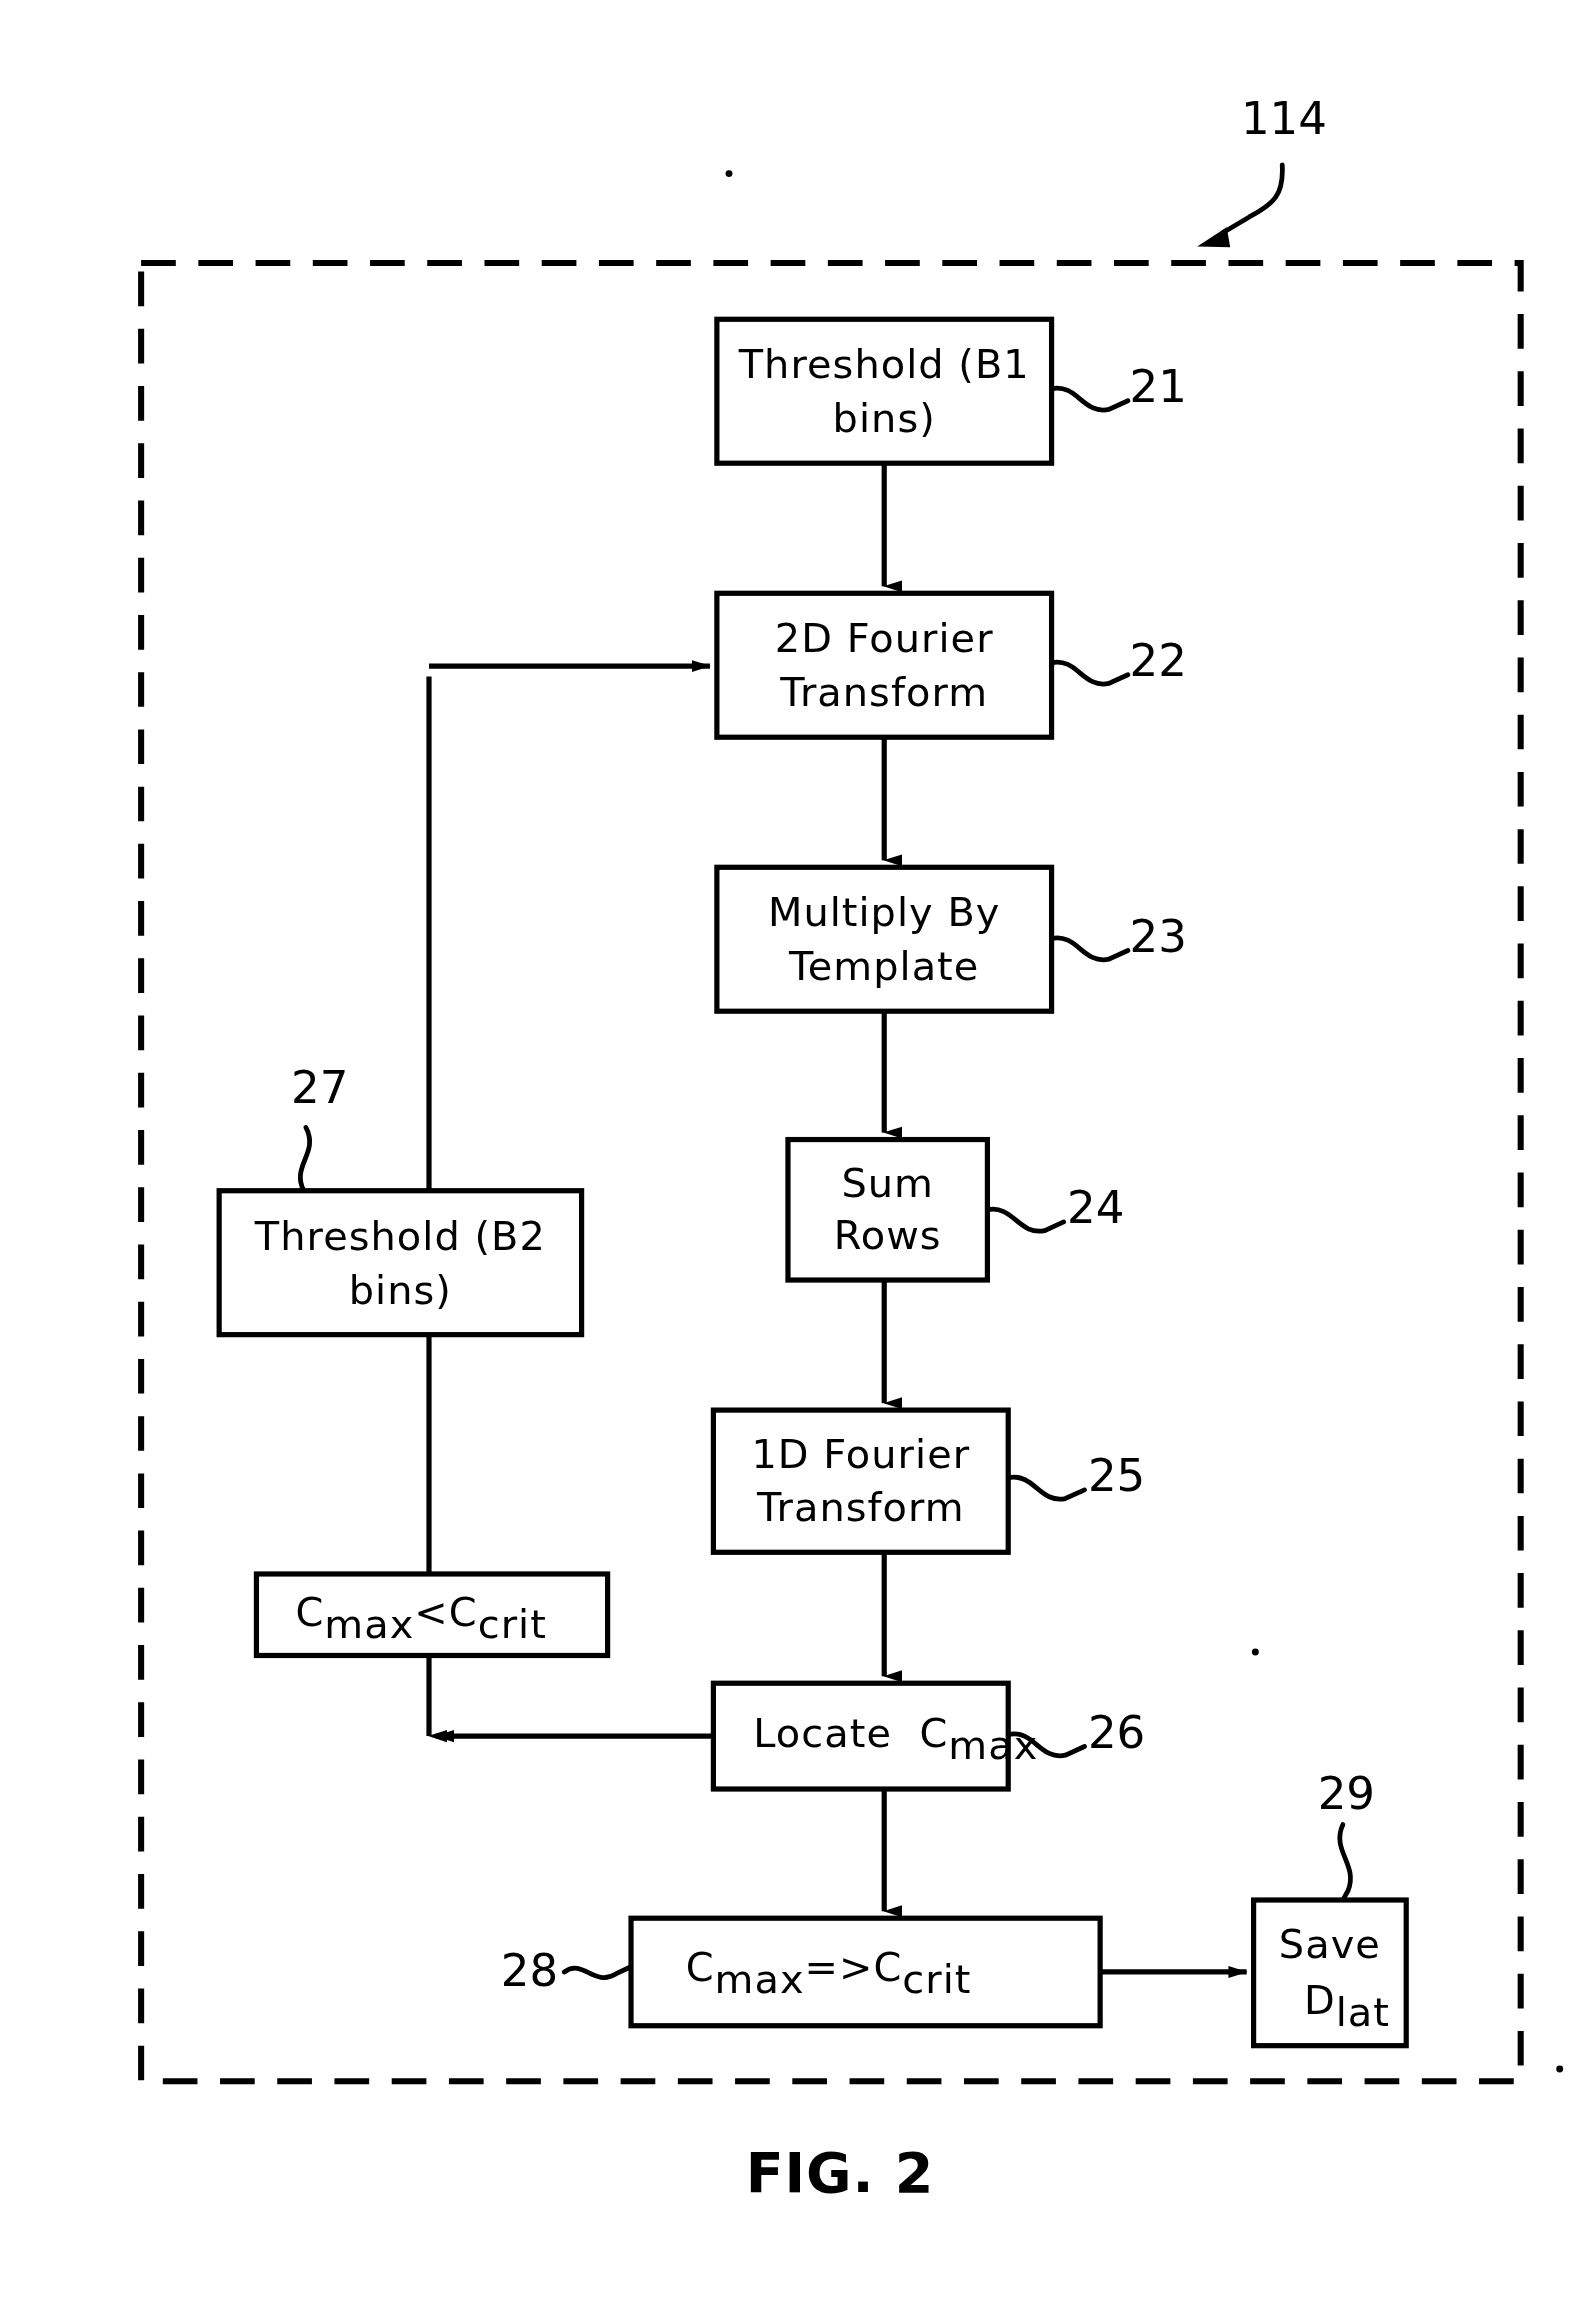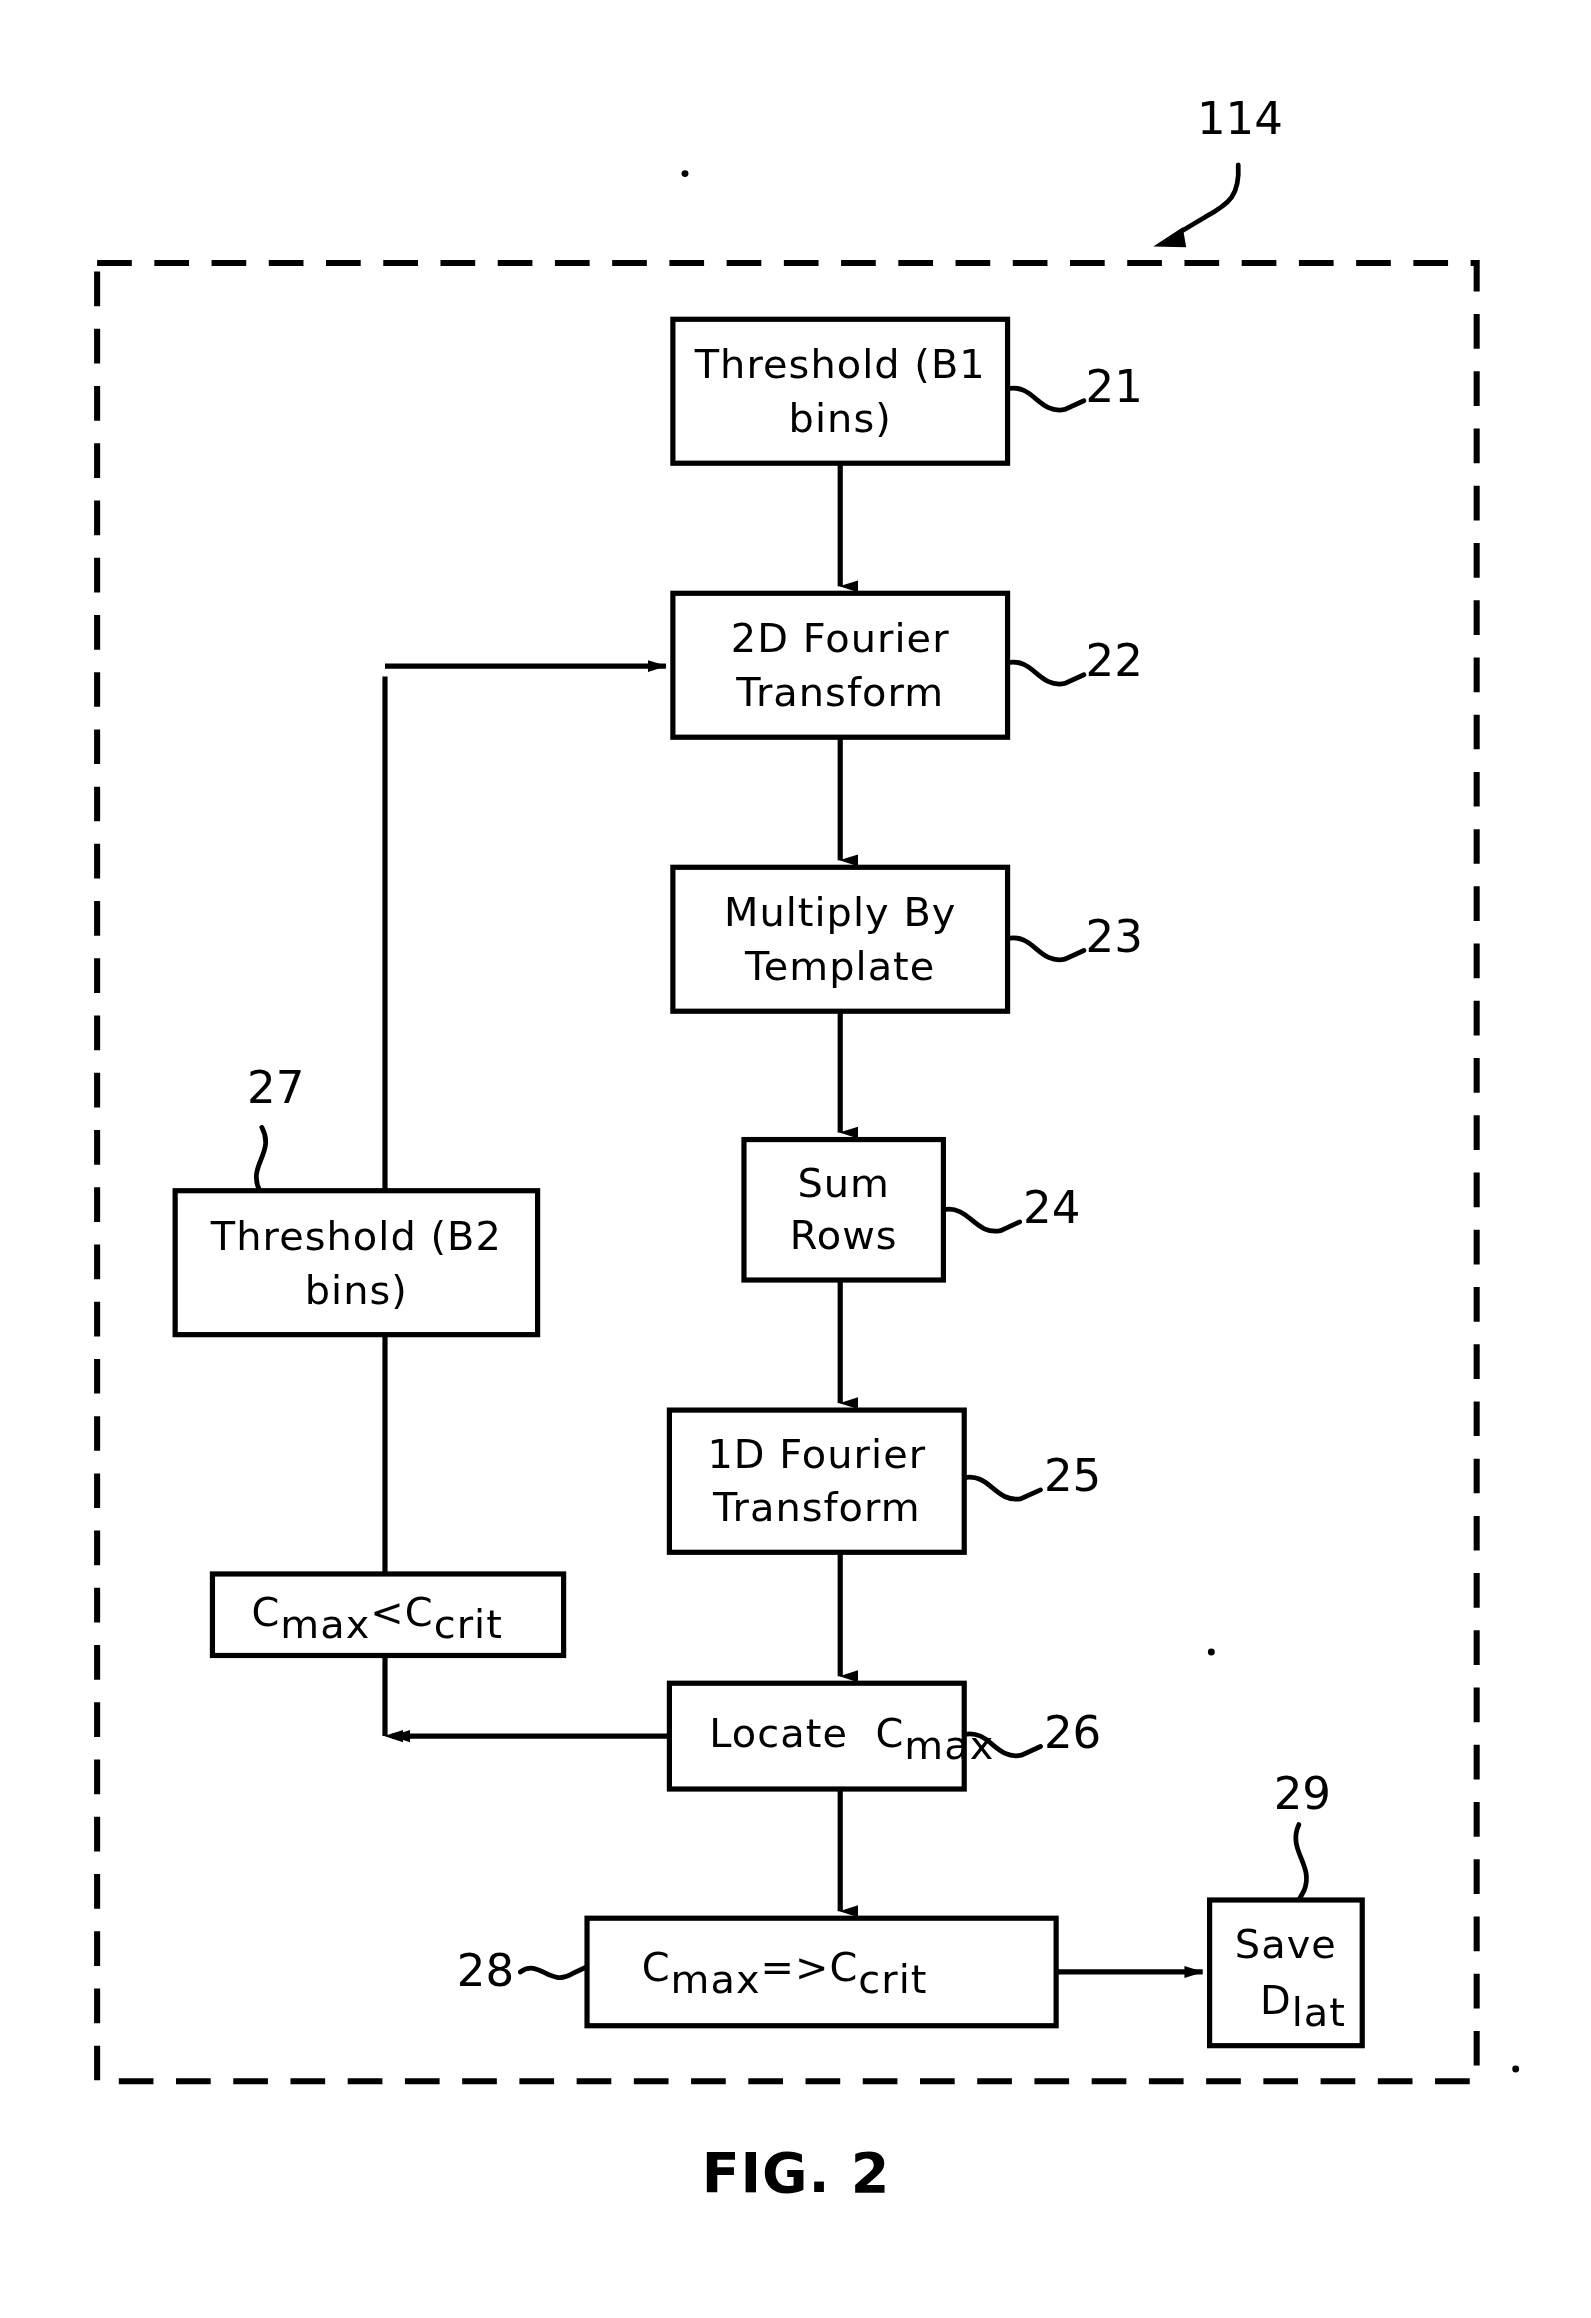--- a/index.html
+++ b/index.html
@@ -12,20 +12,21 @@
     height: 2319px;
     position: relative;
     font-family: "DejaVu Sans", sans-serif;
     overflow: hidden;
   }
   #figure-root {
     position: absolute;
     left: 0; top: 0;
     width: 1528px;
     height: 2319px;
+    padding-left: 44px;
   }
   svg.fig {
     display: block;
     width: 1592px;
     height: 2319px;
   }
   .box-rect {
     fill: #ffffff;
     stroke: #000000;
     stroke-width: 6;

